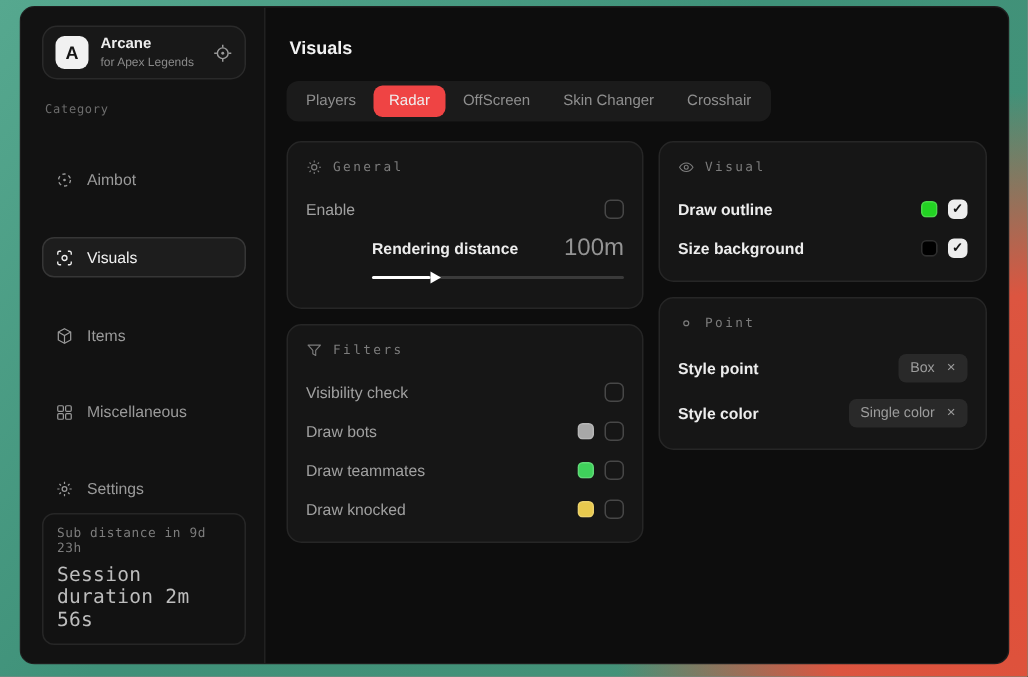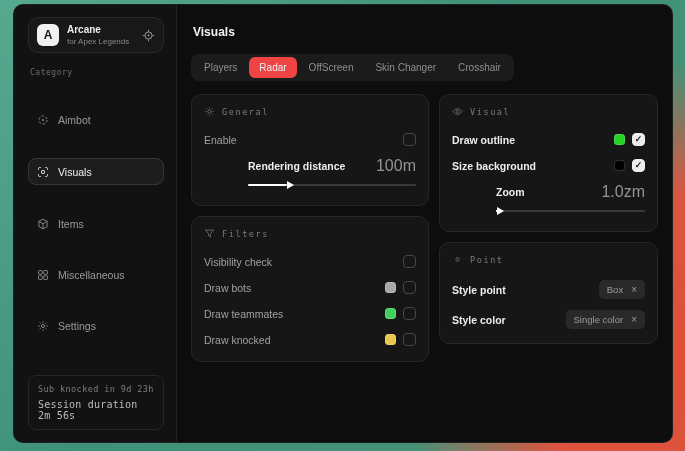--- a/index.html
+++ b/index.html
@@ -44,21 +44,21 @@
     padding:0 8px; border:1px solid transparent; border-radius:8px;
     color:#9a9a9a; font-size:10.5px; margin-bottom:4px; cursor:pointer;margin-top:22px;
   }
   .nav-item.active { background:#1d1d1d; border-color:#363636; color:#f0f0f0; height:27px; }
   .nav-item .icon { display:grid; place-items:center; }
   .side-footer {
     margin-top:auto; border:1px solid #262626; border-radius:8px;
     padding:8px 9px; font-family:"DejaVu Sans Mono", monospace;
   }
   .side-footer .l1 { font-size:8.5px; color:#7d7d7d; letter-spacing:.4px; }
-  .side-footer .l2 { font-size:10px; color:#bdbdbd; margin-top:5px; letter-spacing:.2px; }
+  .side-footer .l2 { font-size:13px; color:#bdbdbd; margin-top:5px; letter-spacing:.2px; }
   
   .main { flex:1; padding:12px 14px; display:flex; flex-direction:column; }
   .page-title { font-size:12px; font-weight:700; color:#f2f2f2; margin:8px 0 15px 2px; }
   .tabbar {
     display:inline-flex; align-self:flex-start; background:#1b1b1b;
     border-radius:8px; padding:3px; gap:2px;
   }
   .tab {
     padding:5px 10px; font-size:10px; color:#8f8f8f;
     border-radius:6px; cursor:pointer; white-space:nowrap;
@@ -174,21 +174,21 @@
       <span class="icon">
         <svg width="12" height="12" viewBox="0 0 16 16" stroke="currentColor" fill="none" stroke-width="1.1">
           <circle cx="8" cy="8" r="2.1"></circle>
           <path d="M8 1.6v2M8 12.4v2M1.6 8h2M12.4 8h2M3.5 3.5l1.4 1.4M11.1 11.1l1.4 1.4M12.5 3.5l-1.4 1.4M4.9 11.1l-1.4 1.4"></path>
         </svg>
       </span>
       <span>Settings</span>
     </div>
 
     <div class="side-footer">
-      <div class="l1">Sub knocked in 9d 23h</div>
+      <div class="l1">Sub distance in 9d 23h</div>
       <div class="l2">Session duration 2m 56s</div>
     </div>
   </div>
 
   <div class="main">
     <div class="page-title">Visuals</div>
 
     <div class="tabbar">
       <div class="tab">Players</div>
       <div class="tab active">Radar</div>
@@ -290,31 +290,20 @@
           </div>
           <div class="row">
             <span class="lbl strong">Size background</span>
             <span class="right">
               <span class="swatch" style="background: rgb(0, 0, 0);"></span>
               <span class="checkbox checked">
                   <span class="mark">✓</span>
                 </span>
             </span>
           </div>
-          <div class="slider-group">
-            <div class="row">
-              <span class="lbl strong">Zoom</span>
-              <span class="right">
-                  <span class="val">1.0zm</span>
-                </span>
-            </div>
-            <div class="track">
-              <div class="fill" style="width: 1%;"></div>
-            </div>
-          </div>
         </div>
 
         <div class="card">
           <div class="card-head">
             <span>
               <svg width="11" height="11" viewBox="0 0 16 16" stroke="currentColor" fill="none" stroke-width="1.2">
                 <circle cx="8" cy="8" r="2.4"></circle>
               </svg>
             </span>
             <span>Point</span>

